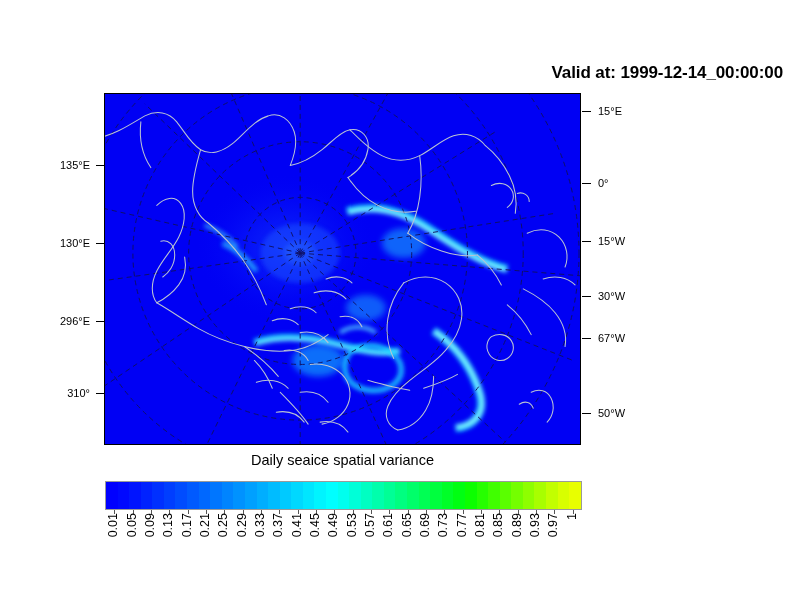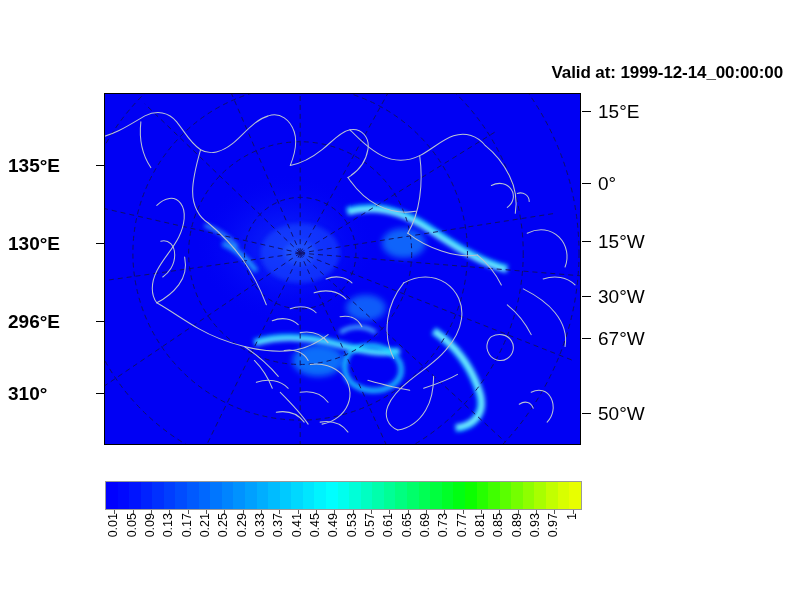--- a/index.html
+++ b/index.html
@@ -60,26 +60,26 @@
   .tick {
     position: absolute;
     background: #000000;
     height: 1px;
   }
   .tick-left  { width: 9px; }
   .tick-right { width: 9px; }
 
   .axlabel {
     position: absolute;
-    font-size: 19px;
+    font-size: 11px;
     color: #000000;
     white-space: nowrap;
     line-height: 1;
   }
-  .axlabel-left  { transform: translateY(-50%); font-weight: bold; }
+  .axlabel-left  { text-align: right; transform: translateY(-50%); }
   .axlabel-right { text-align: left;  transform: translateY(-50%); }
 
   
   #caption {
     position: absolute;
     left: 96px;
     top: 444px;
     width: 477px;
     text-align: center;
     font-size: 14.5px;
@@ -316,20 +316,21 @@
       <div class="tick tick-right" style="left: 574px; top: 233px;"></div>
       <div class="axlabel axlabel-right" style="left: 590px; top: 233px;">15°W</div>
       <div class="tick tick-right" style="left: 574px; top: 288px;"></div>
       <div class="axlabel axlabel-right" style="left: 590px; top: 288px;">30°W</div>
       <div class="tick tick-right" style="left: 574px; top: 330px;"></div>
       <div class="axlabel axlabel-right" style="left: 590px; top: 330px;">67°W</div>
       <div class="tick tick-right" style="left: 574px; top: 405px;"></div>
       <div class="axlabel axlabel-right" style="left: 590px; top: 405px;">50°W</div>
     </div>
 
+  <div id="caption">Daily seaice spatial variance</div>
 
   <div id="colorbar-wrap">
     <div id="colorbar">
         <div class="swatch" style="background: rgb(0, 0, 255);"></div>
         <div class="swatch" style="background: rgb(0, 8, 255);"></div>
         <div class="swatch" style="background: rgb(0, 20, 255);"></div>
         <div class="swatch" style="background: rgb(0, 34, 255);"></div>
         <div class="swatch" style="background: rgb(0, 48, 255);"></div>
         <div class="swatch" style="background: rgb(0, 62, 255);"></div>
         <div class="swatch" style="background: rgb(0, 76, 255);"></div>

